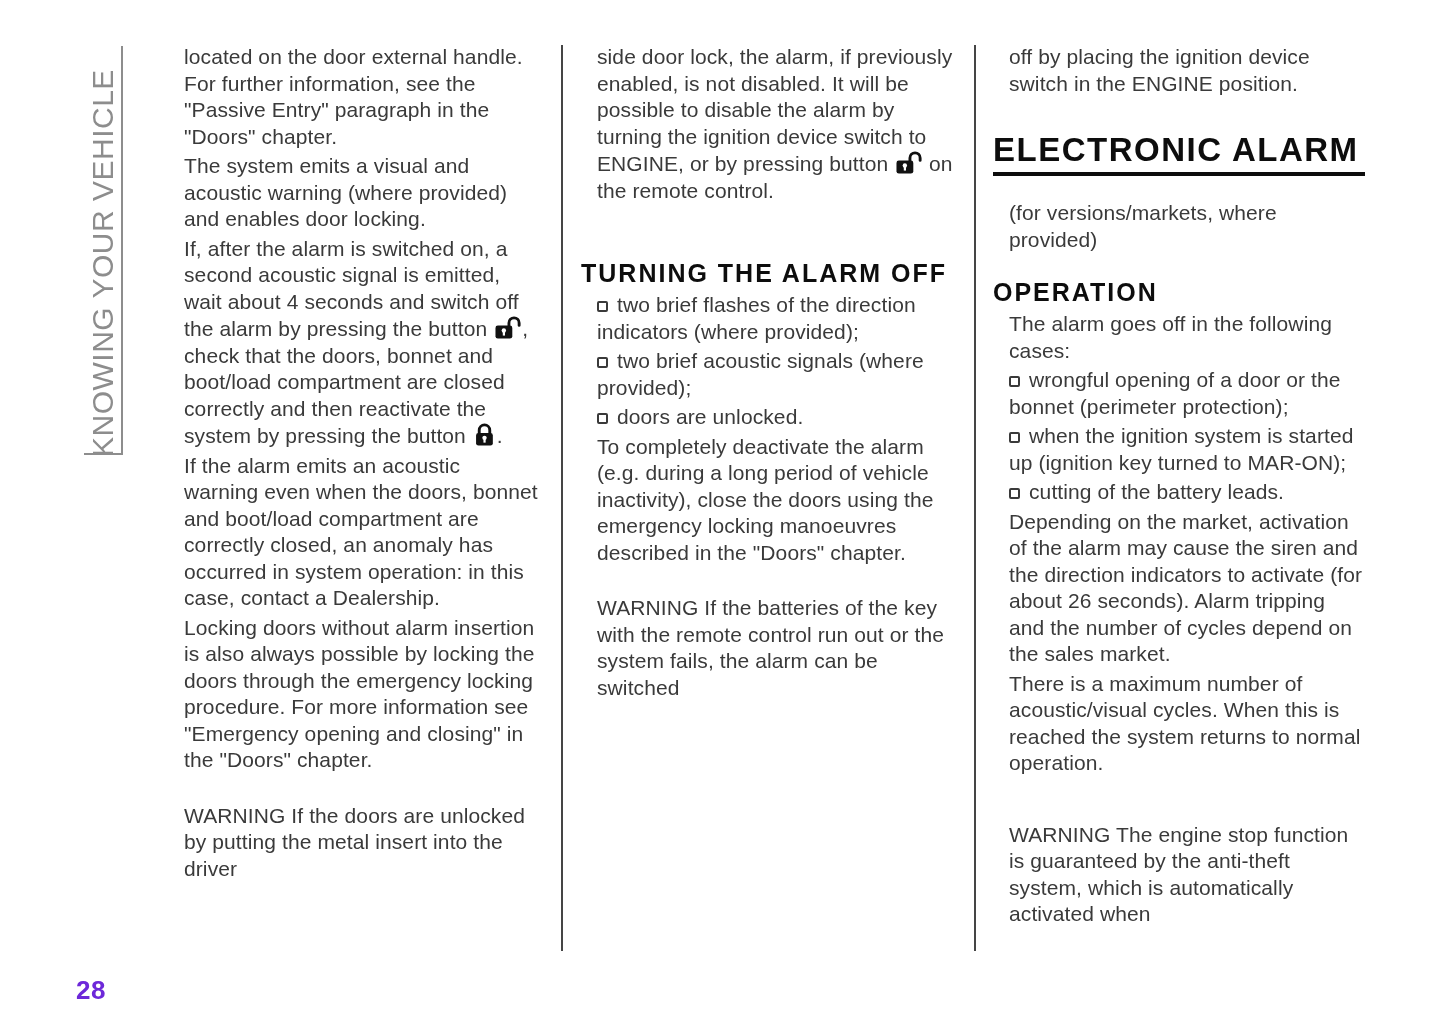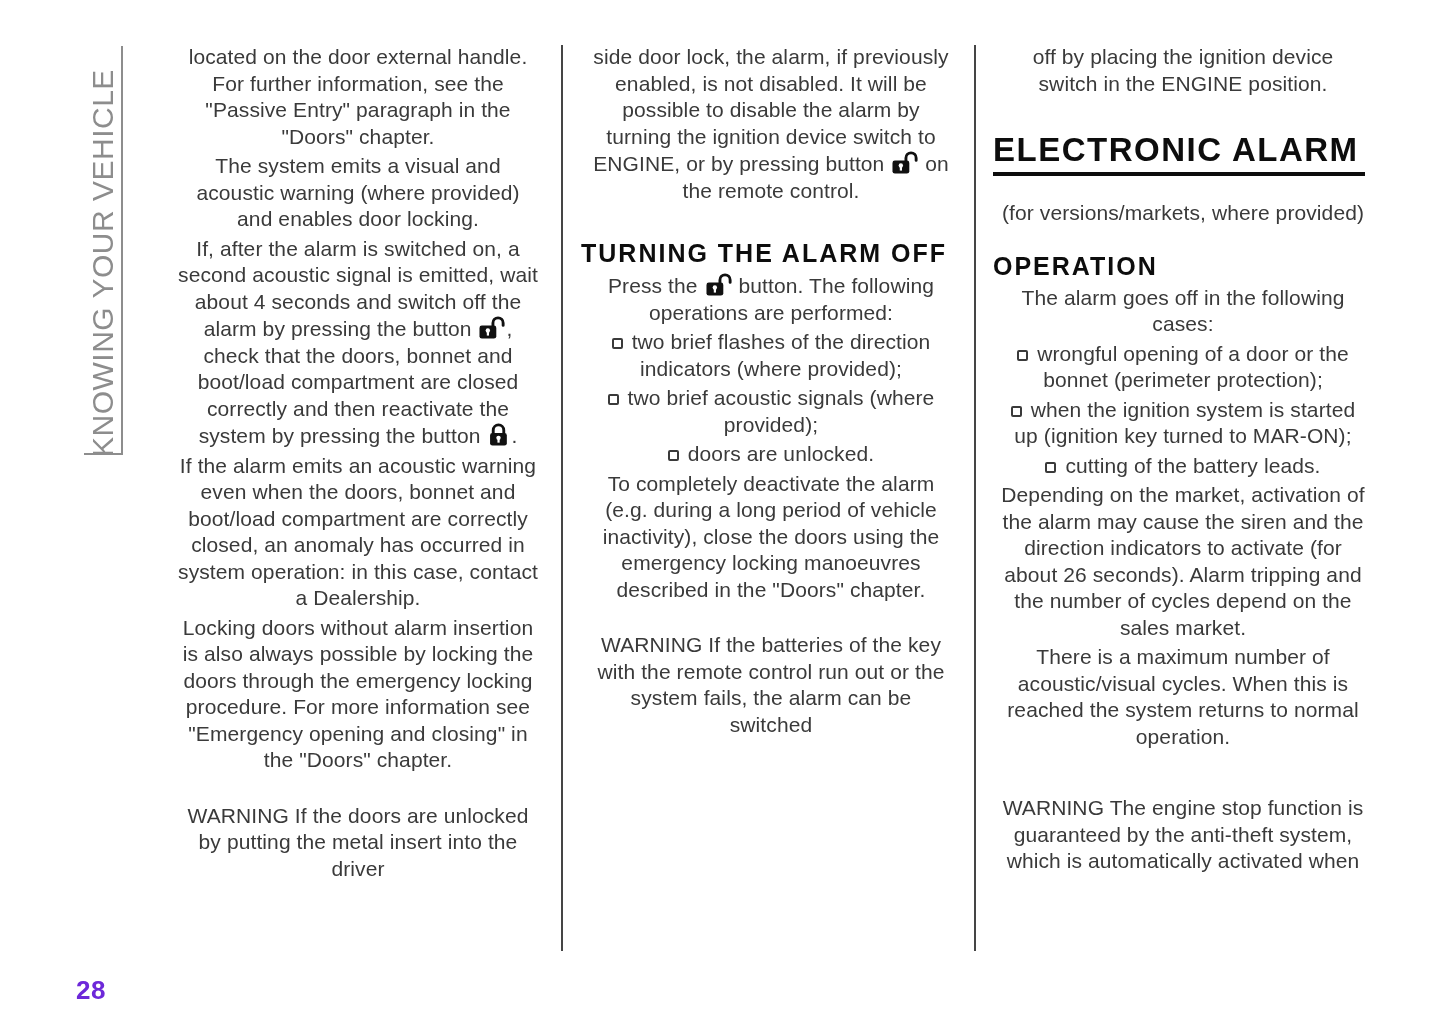--- a/index.html
+++ b/index.html
@@ -37,35 +37,35 @@
   .col-1 { left:168px; }
   .col-2 { left:581px; }
   .col-3 { left:993px; }
   .divider {
     position:absolute; top:45px; width:2px; height:906px;
     background:#454545;
   }
   .divider-1 { left:561px; }
   .divider-2 { left:974px; }
   
-  .col p { margin:0 0 3px 8px;text-align:center; }
+  .col p { margin:0 0 3px 16px; }
   .col p.gap  { margin-top:29px; }
   .col p.gap2 { margin-top:45px; }
   h2.h1 {
     font-size:33px; line-height:34px; font-weight:bold;
     color:#0d0d0d; letter-spacing:1.5px;
     margin:36px 0 24px 0; padding-bottom:5px;
     border-bottom:4px solid #0d0d0d;
   }
   h3.h2 {
     font-size:25px; line-height:28px; font-weight:bold;
     color:#0d0d0d; letter-spacing:2px;
     margin:25px 0 5px 0;
   }
-  h3.h2.gap { margin-top:35px; }
+  h3.h2.gap { margin-top:55px; }
   
   .bullet {
     display:inline-block; width:11px; height:11px;
     border:2.5px solid #3a3a3a; border-radius:2px;
     margin-right:9px; vertical-align:0px;
     box-sizing:border-box; background:#fff;
   }
   
   svg.lockicon { vertical-align:-4px; margin:0 1px; }
   
@@ -104,26 +104,20 @@
     </div>
   <div class="divider divider-1"></div>
   <div class="col col-2">
       <p>side door lock, the alarm, if previously enabled, is not disabled. It will be possible to disable the alarm by turning the ignition device switch to ENGINE, or by pressing button <svg class="lockicon" width="27" height="25" viewBox="0 0 28 26" aria-hidden="true">
     <path d="M15.5 11.5 V8.3 a5.3 5.3 0 0 1 10.6 0 V10.8" fill="none" stroke="#111" stroke-width="3" stroke-linecap="round"></path>
     <rect x="1.5" y="11" width="17.5" height="13.5" rx="2.5" fill="#111"></rect>
     <circle cx="10.2" cy="16.2" r="2.3" fill="#fff"></circle>
     <rect x="9.1" y="16.8" width="2.3" height="4.6" fill="#fff"></rect>
   </svg> on the remote control.</p>
       <h3 class="h2 gap">TURNING THE ALARM OFF</h3>
-      <p>Press the <svg class="lockicon" width="27" height="25" viewBox="0 0 28 26" aria-hidden="true">
-    <path d="M15.5 11.5 V8.3 a5.3 5.3 0 0 1 10.6 0 V10.8" fill="none" stroke="#111" stroke-width="3" stroke-linecap="round"></path>
-    <rect x="1.5" y="11" width="17.5" height="13.5" rx="2.5" fill="#111"></rect>
-    <circle cx="10.2" cy="16.2" r="2.3" fill="#fff"></circle>
-    <rect x="9.1" y="16.8" width="2.3" height="4.6" fill="#fff"></rect>
-  </svg> button. The following operations are performed:</p>
       <p><span class="bullet"></span>two brief flashes of the direction indicators (where provided);</p>
       <p><span class="bullet"></span>two brief acoustic signals (where provided);</p>
       <p><span class="bullet"></span>doors are unlocked.</p>
       <p>To completely deactivate the alarm (e.g. during a long period of vehicle inactivity), close the doors using the emergency locking manoeuvres described in the "Doors" chapter.</p>
       <p class="gap">WARNING If the batteries of the key with the remote control run out or the system fails, the alarm can be switched</p>
     </div>
   <div class="divider divider-2"></div>
   <div class="col col-3">
       <p>off by placing the ignition device switch in the ENGINE position.</p>
       <h2 class="h1">ELECTRONIC ALARM</h2>

